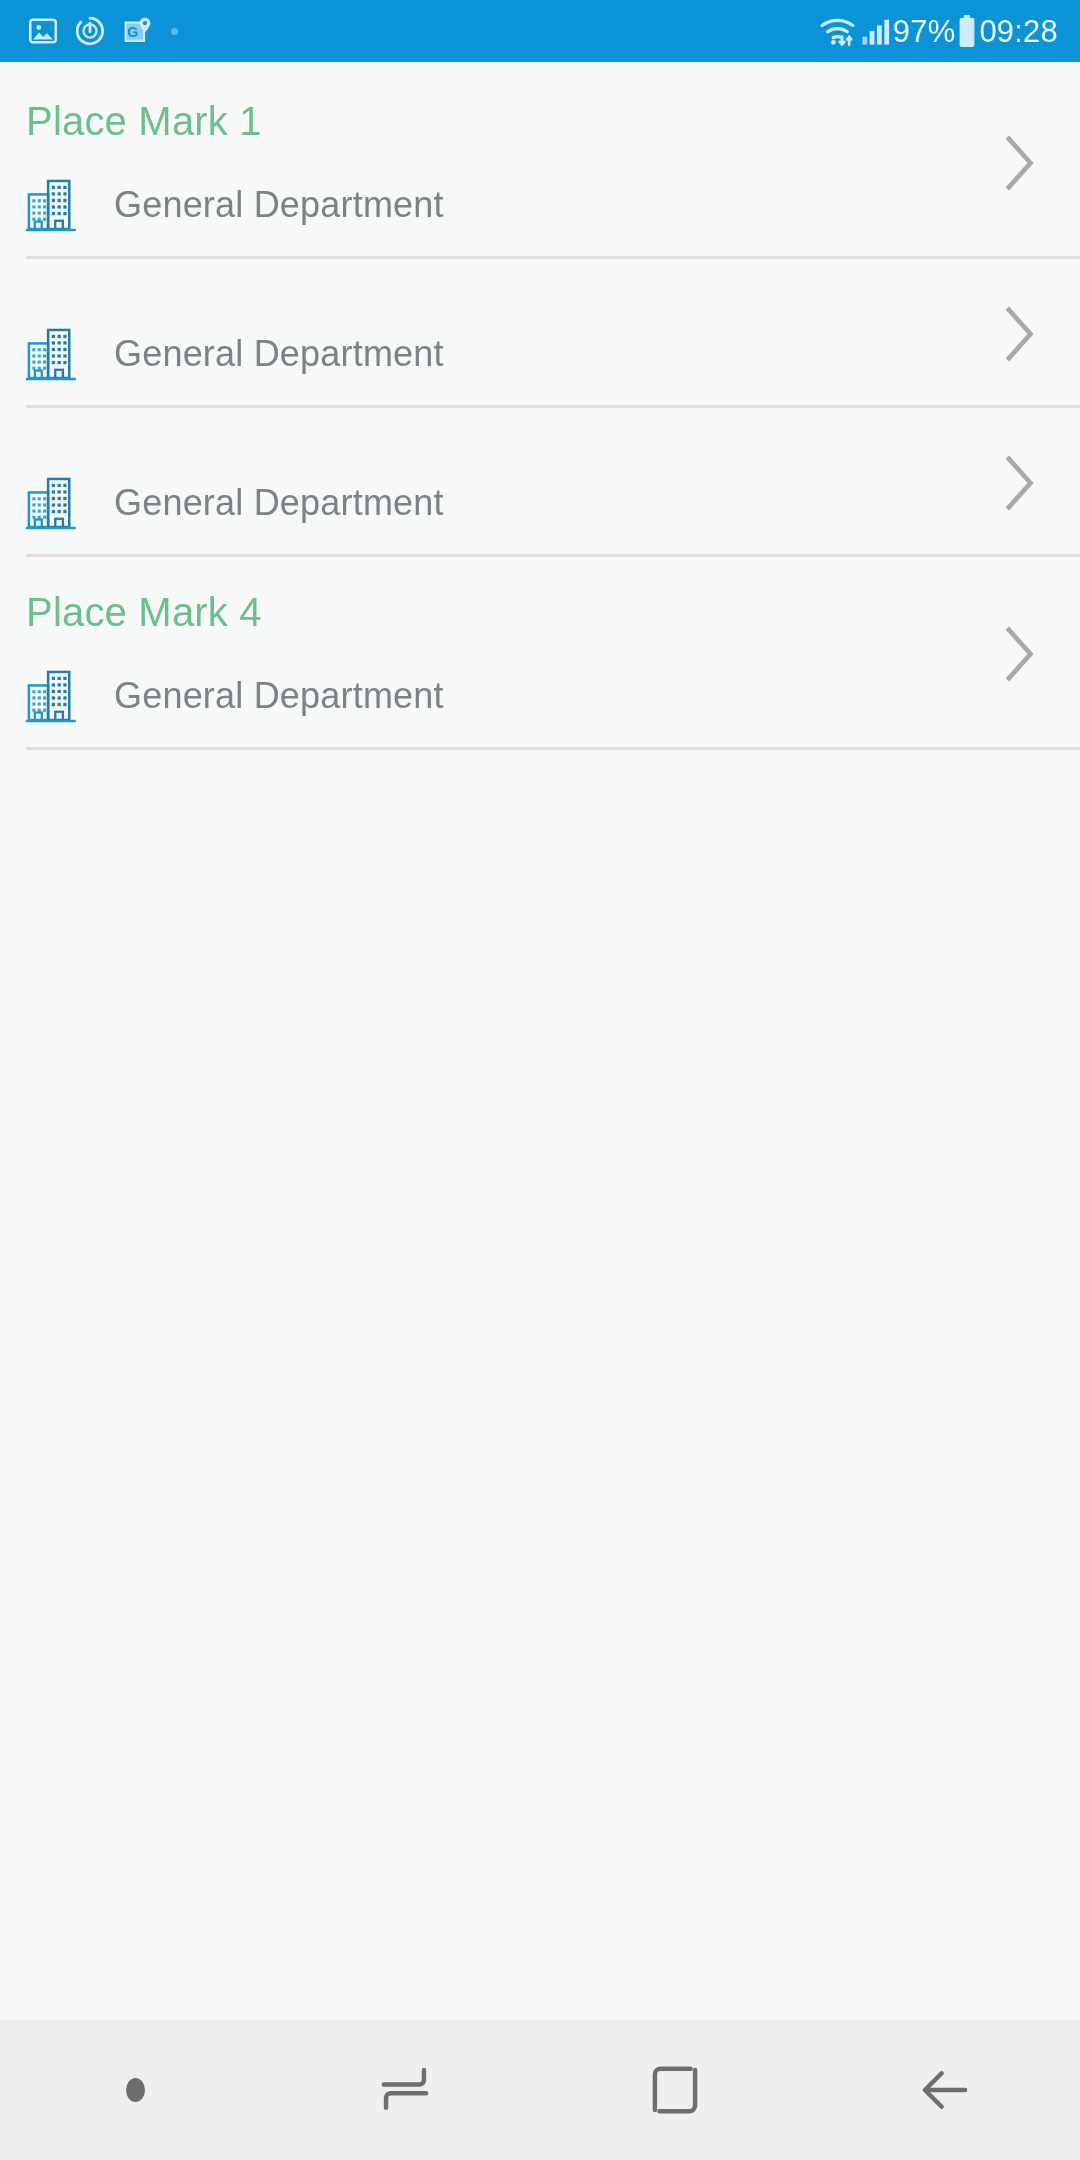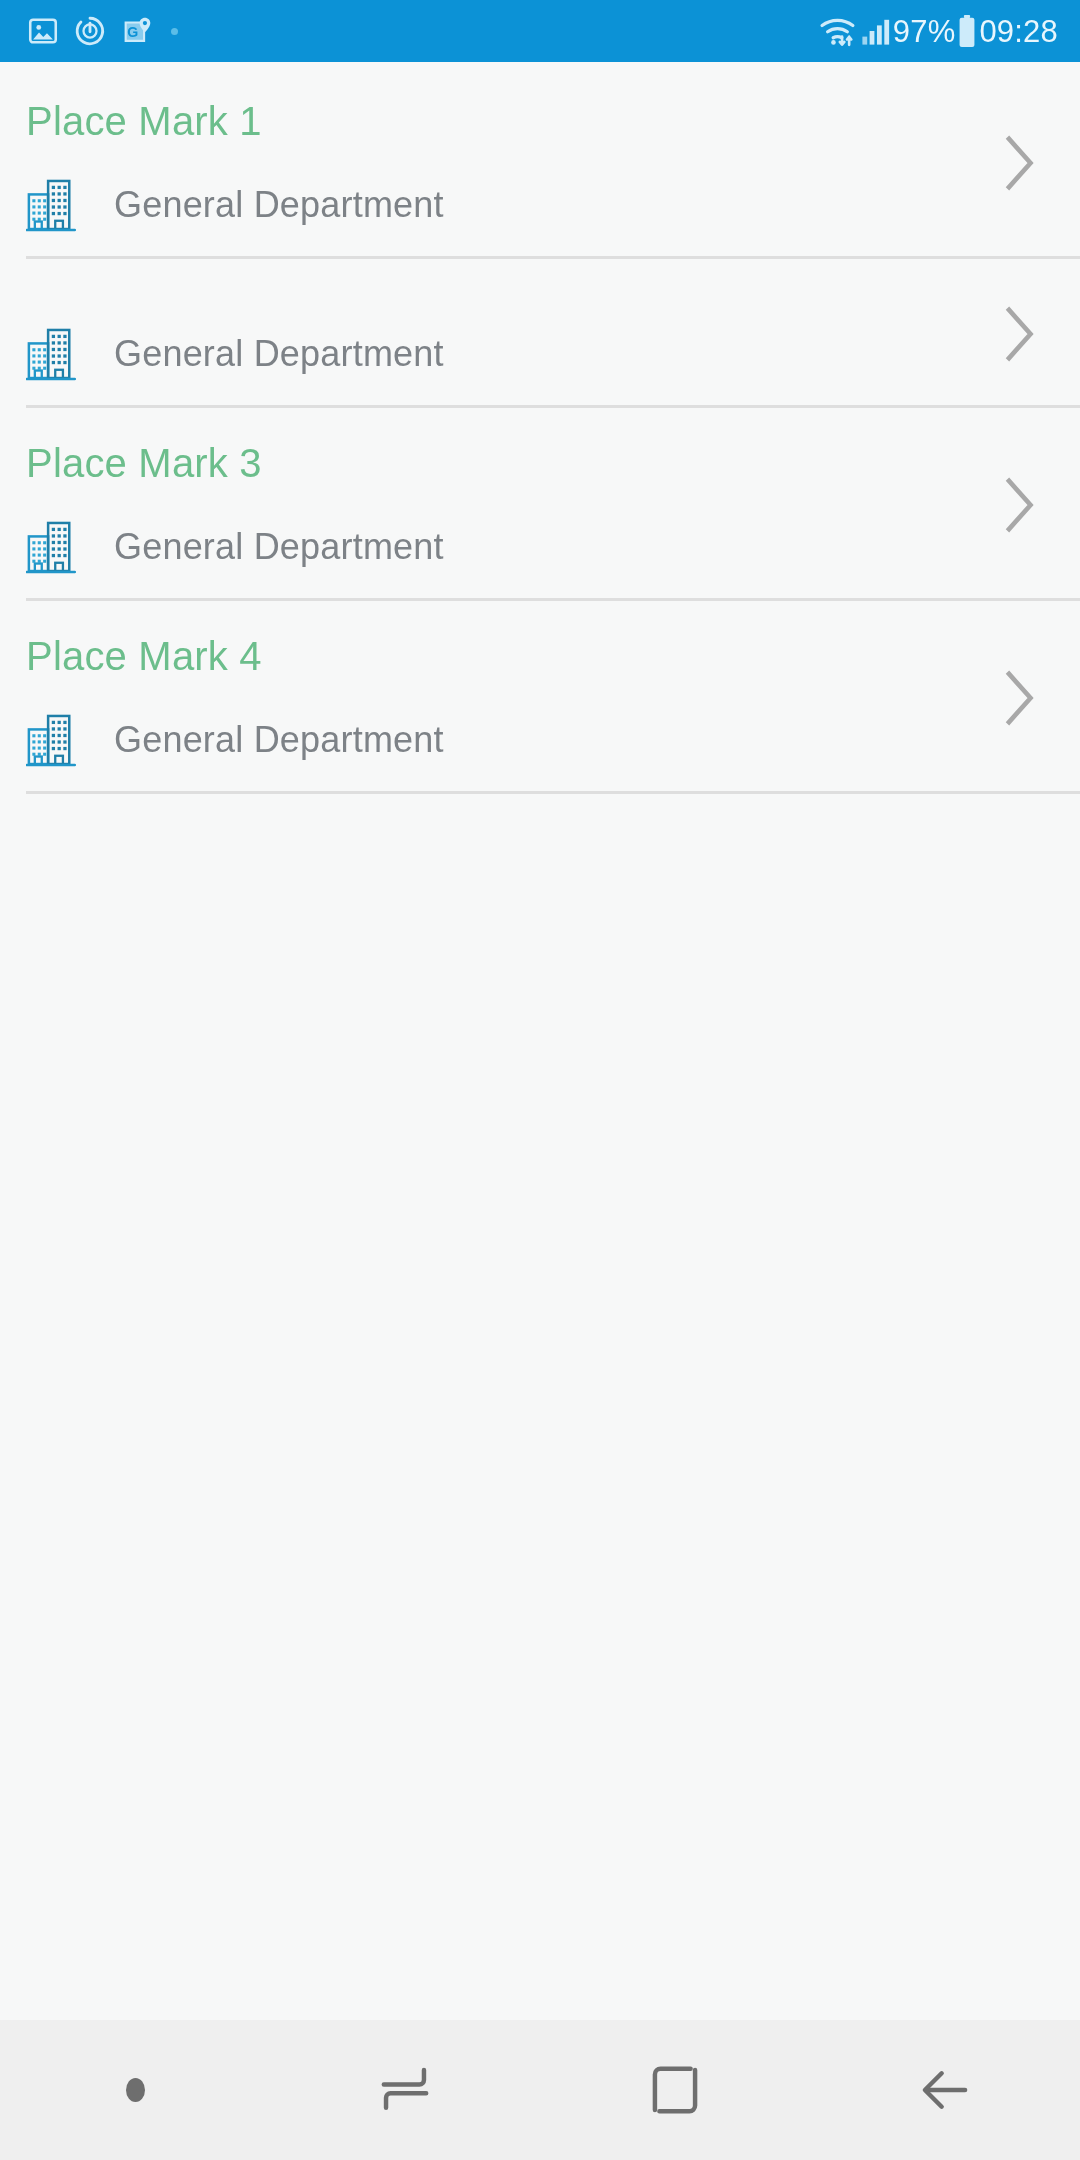--- a/index.html
+++ b/index.html
@@ -246,21 +246,20 @@
       <span class="chevron">
         <svg width="34" height="60" viewBox="0 0 14 26">
           <path d="M2 1.8L12 13 2 24.2" fill="none" stroke="#A8A8A8" stroke-width="2"></path>
         </svg>
       </span>
       <div class="divider"></div>
     </div>
 
     <div class="list-row">
       <div class="row-inner">
-        <div class="row-title">Place Mark 3</div>
         <div class="row-sub-line">
           <span class="bld-icon">
             <svg width="50" height="58" viewBox="0 0 26 30">
               <rect x="1.5" y="9.5" width="10" height="18" fill="none" stroke="#2196C9" stroke-width="1.3"></rect>
               <rect x="11.5" y="2.5" width="11" height="25" fill="none" stroke="#1F7FA8" stroke-width="1.3"></rect>
               <g fill="#2FA6D4">
                 <rect x="3.3" y="12" width="1.6" height="1.6"></rect>
                   <rect x="6.1" y="12" width="1.6" height="1.6"></rect>
                   <rect x="8.9" y="12" width="1.6" height="1.6"></rect>
                 <rect x="3.3" y="15.2" width="1.6" height="1.6"></rect>

